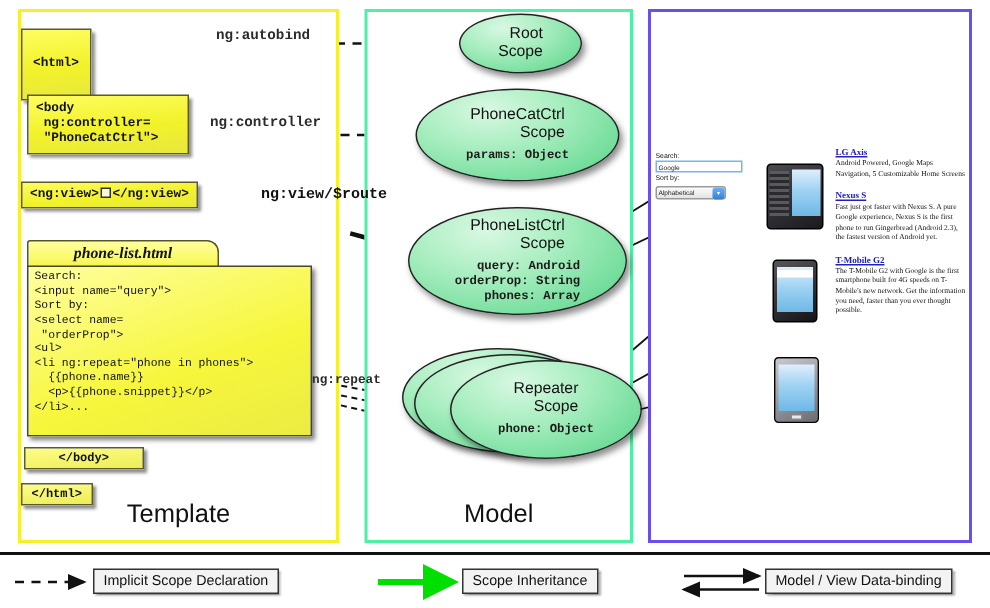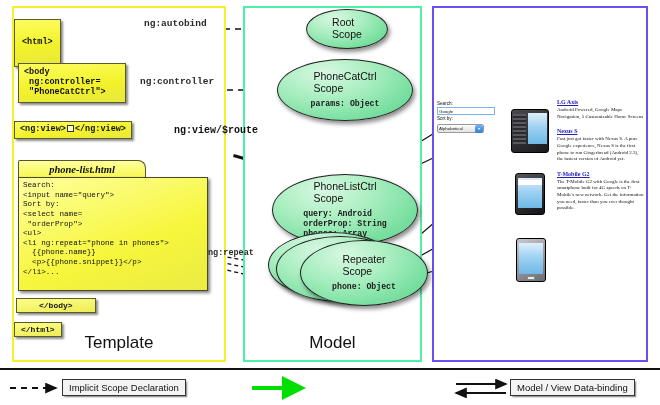--- a/index.html
+++ b/index.html
@@ -68,29 +68,29 @@
     padding: 3px 4px;
   }
 
   
   .scope {
     position: absolute; border-radius: 50%;
     border: 1.4px solid #222;
     background: radial-gradient(ellipse at 35% 22%, #d8f8e2 0%, #a9eec0 38%, #72dd9b 78%, #57c986 100%);
     box-shadow: 2px 3px 4px rgba(0,0,0,0.45);
     display:flex; flex-direction:column; align-items:center; justify-content:center;
-    text-align:left;
+    text-align:right;
   }
   .scope .stitle { font-size: 10.5px; color:#111; line-height: 1.12;
      font-family:"Liberation Sans", sans-serif; }
   .scope .sprops { font-family:"Liberation Mono", monospace; font-weight:bold;
      font-size: 8.2px; color:#1a1a1a; line-height: 1.22; margin-top: 4px; white-space: pre; }
   #scope-root      { left: 306px; top: 9px;   width: 82px;  height: 40px; }
   #scope-cat       { left: 277px; top: 59px;  width: 136px; height: 62px; }
-  #scope-list      { left: 272px; top: 138px; width: 146px; height: 72px; margin-top: 36px; }
+  #scope-list      { left: 272px; top: 138px; width: 146px; height: 72px; }
   #scope-rep-back2 { left: 268px; top: 232px; width: 128px; height: 66px; }
   #scope-rep-back1 { left: 276px; top: 236px; width: 128px; height: 66px; }
   #scope-rep       { left: 300px; top: 240px; width: 128px; height: 66px; }
 
   
   #view-form { position:absolute; left: 437px; top: 101px; width: 62px;
     font-family:"Liberation Sans", sans-serif; }
   .vf-label { font-size: 4.6px; color:#111; line-height: 1.4; }
   #vf-input {
     width: 58px; height: 7.5px; border: 1px solid #7fb3e8; background:#fff;
@@ -328,16 +328,17 @@
         <marker id="lg-green" markerWidth="6" markerHeight="6" refX="5" refY="3" orient="auto">
           <path d="M0,0 L6,3 L0,6 z" fill="#00e000"></path>
         </marker>
       </defs>
       <line x1="10" y1="14" x2="56" y2="14" stroke="#111" stroke-width="1.8" stroke-dasharray="6,5" marker-end="url(#lg-black)"></line>
       <line x1="252" y1="14" x2="302" y2="14" stroke="#00e000" stroke-width="4" marker-end="url(#lg-green)"></line>
       <line x1="456" y1="10" x2="506" y2="10" stroke="#111" stroke-width="1.8" marker-end="url(#lg-black)"></line>
       <line x1="506" y1="19" x2="456" y2="19" stroke="#111" stroke-width="1.8" marker-end="url(#lg-black)"></line>
     </svg>
     <div class="lg-box" id="lg-box-1">Implicit Scope Declaration</div>
+    <div class="lg-box" id="lg-box-2">Scope Inheritance</div>
     <div class="lg-box" id="lg-box-3">Model / View Data-binding</div>
   </div>
 
 </div>
 
 </body></html>

